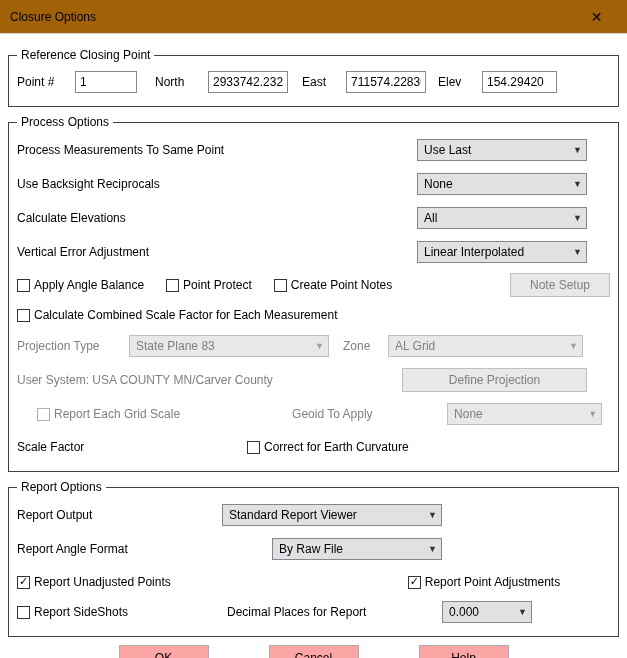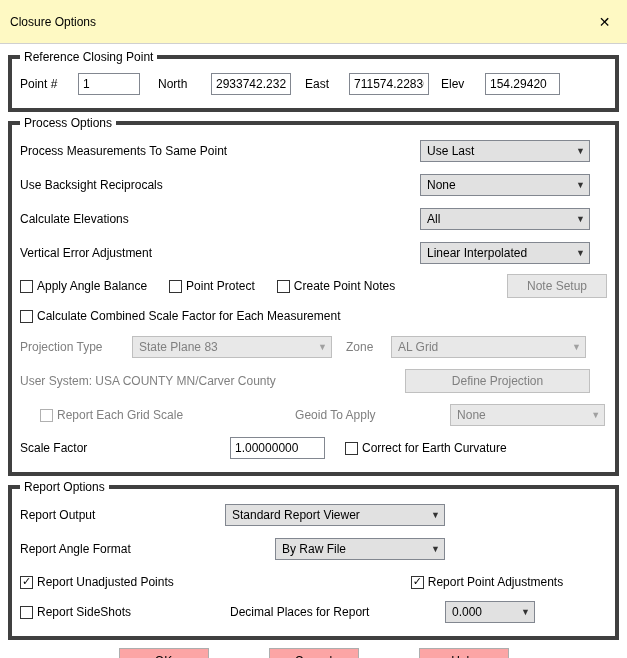--- a/index.html
+++ b/index.html
@@ -8,43 +8,43 @@
     padding: 0;
     font-family: "Segoe UI", Tahoma, sans-serif;
     font-size: 12px;
     background: #fff;
     color: #000;
     width: 627px;
     height: 658px;
     overflow: hidden;
   }
   .titlebar {
-    height: 44px;
+    height: 34px;
     display: flex;
     align-items: center;
     justify-content: space-between;
-    padding: 0 0 0 10px;
+    padding: 0 8px 0 10px;
     border-bottom: 1px solid #d0d0d0;
-    background: #fef9c3;
+    background: #a16207;
   }
   .titlebar .title { font-size: 12px; }
   .titlebar .close {
     width: 45px;
     height: 30px;
     display: flex;
     align-items: center;
     justify-content: center;
     font-size: 14px;
     font-family: Arial, sans-serif;
     cursor: default;
   }
   .content { padding: 6px 8px 8px 8px; }
   fieldset {
-    border: 4px solid #404040;
-    margin: 0 0 4px 0;
+    border: 1px solid #404040;
+    margin: 8px 0 4px 0;
     padding: 8px 8px 6px 8px;
     position: relative;
   }
   legend {
     font-size: 12px;
     padding: 0 4px;
     color: #000;
   }
   .row {
     display: flex;
@@ -251,21 +251,20 @@
       </label>
       <label class="lbl disabled" style="width:155px;margin-left:90px">Geoid To Apply</label>
       <div class="select disabled" style="width:155px">
         <span>None</span>
         <span class="chev">▼</span>
       </div>
     </div>
 
     <div class="row" style="margin-top:4px;">
       <label class="lbl" style="width:210px">Scale Factor</label>
-      <input type="text" style="width: 95px;" value="1.00000000">
       <label class="checkbox" style="margin-left:20px;margin-right:0">
         <span class="box"></span>
           <span>Correct for Earth Curvature</span>
       </label>
     </div>
   </fieldset>
 
   <fieldset>
     <legend>Report Options</legend>
 

